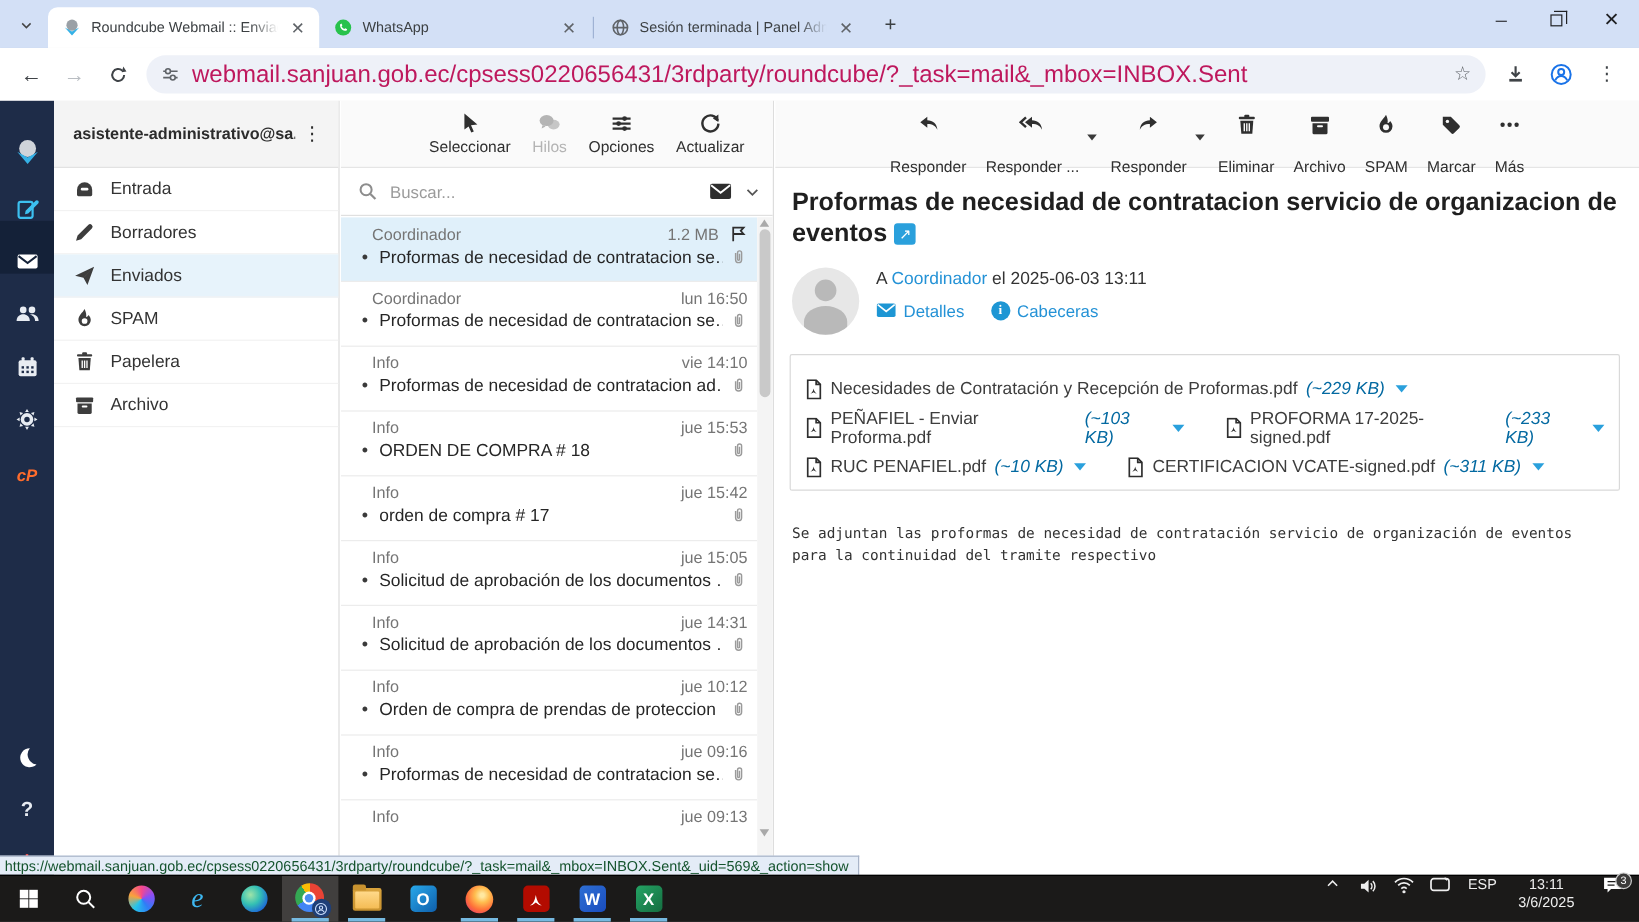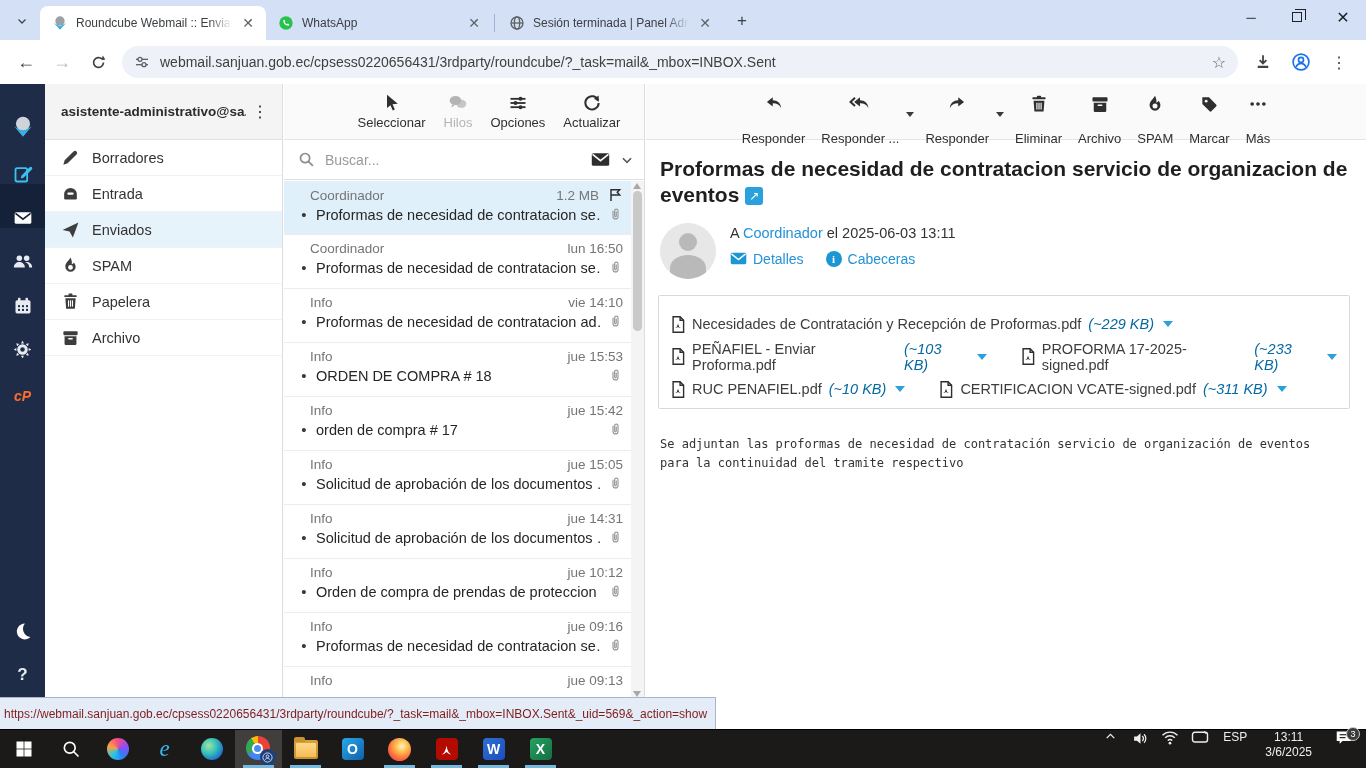--- a/index.html
+++ b/index.html
@@ -19,21 +19,21 @@
   .wincontrols { margin-left:auto; display:flex; height:40px; align-self:flex-start; }
   .wincontrols > div { width:46px; height:34px; display:flex; align-items:center; justify-content:center; color:#202124; font-size:13px; }
   .restore-glyph { width:10px; height:10px; border:1px solid #202124; position:relative; }
   .restore-glyph::before { content:""; position:absolute; left:2px; top:-4px; width:10px; height:10px; border:1px solid #202124; border-left:none; border-bottom:none; }
   .favicon { width:16px; height:16px; flex:0 0 16px; }
 
   .urlbar { position:absolute; top:40px; left:0; right:0; height:44px; background:#fff; display:flex; align-items:center; padding:0 8px; box-shadow:0 1px 2px rgba(0,0,0,.08); }
   .navbtn { width:32px; height:32px; display:flex; align-items:center; justify-content:center; font-size:18px; color:#3f4347; margin:0 2px; }
   .navbtn.disabled { color:#b9bdc2; }
   .omnibox { flex:1; height:32px; background:#eef1f8; border-radius:16px; margin:0 6px; display:flex; align-items:center; padding:0 12px; gap:10px; }
-  .omnibox .url { color:#404040; font-size:14px; flex:1; white-space:nowrap; overflow:hidden; }
+  .omnibox .url { color:#be185d; font-size:20px; flex:1; white-space:nowrap; overflow:hidden; }
   .omnibox .star { color:#5f6368; font-size:16px; }
   .chrome-action { width:32px; height:32px; display:flex; align-items:center; justify-content:center; color:#3f4347; margin:0 3px; }
 
   
   .app { position:absolute; top:84px; left:0; right:0; bottom:0; background:#fff; }
   .rail { position:absolute; top:0; left:0; width:45px; bottom:0; background:#1e2c48; display:flex; flex-direction:column; align-items:center; }
   .rail-btn { width:45px; height:44px; display:flex; align-items:flex-end; justify-content:center; color:#e8ecf2; }
   .rail-btn.logo { height:56px; }
   .rail-btn.compose { color:#3cc0f0; }
   .rail-btn.selected { background:#142138; }
@@ -105,21 +105,21 @@
   .attachbox { margin:16px 16px 0 12px; border:1px solid #d9d9d9; border-radius:2px; padding:8px 12px 10px; }
   .attrow { display:flex; gap:34px; margin-top:8px; }
   .attrow:first-child { margin-top:12px; }
   .attach { display:flex; align-items:center; gap:7px; font-size:14.5px; color:#3d3d3d; }
   .attach .pdf { color:#2e2e2e; display:flex; }
   .attach .size { color:#0369a1;font-style:italic; }
   .attach .acaret { width:0; height:0; border-left:5px solid transparent; border-right:5px solid transparent; border-top:6px solid #2aa0dc; margin-left:2px; }
 
   .bodytext { padding:26px 14px 0 14px; font-family:"DejaVu Sans Mono","Liberation Mono",monospace; font-size:12px; color:#333; line-height:1.6; max-width:700px; }
 
-  .status-tip { position:absolute; left:0; bottom:0; height:32px; background:#e4ecf7; border:1px solid #a8b4c8; border-left:none; border-bottom:none; display:flex; align-items:center; padding:0 8px 0 4px; font-size:12px; color:#7f1d1d; white-space:nowrap; }
+  .status-tip { position:absolute; left:0; bottom:0; height:16px; background:#e4ecf7; border:1px solid #a8b4c8; border-left:none; border-bottom:none; display:flex; align-items:center; padding:0 8px 0 4px; font-size:12px; color:#14532d; white-space:nowrap; }
 
   
   .taskbar { position:absolute; left:0; bottom:0; width:1366px; height:39px; background:#1b1a19; display:flex; align-items:stretch; border-top:1px solid #000; }
   .tb-btn { width:47px; display:flex; align-items:center; justify-content:center; position:relative; }
   .tb-btn.running::after { content:""; position:absolute; bottom:0; left:8px; right:8px; height:3px; background:#76b9e0; }
   .tb-btn.active-app { background:#413f3e; }
   .tb-ic { width:24px; height:24px; display:flex; align-items:center; justify-content:center; }
   .sq-ic { width:22px; height:22px; border-radius:4px; display:flex; align-items:center; justify-content:center; color:#fff; font-weight:bold; font-size:14px; }
   .tray { margin-left:auto; display:flex; align-items:flex-start; color:#eee; }
   .tray-ic { width:30px; display:flex; align-items:center; justify-content:center; color:#eee; }
@@ -282,33 +282,33 @@
     </div>
 
     <div class="sidebar">
       <div class="acct">
         <span class="name">asistente-administrativo@sa...</span>
         <span class="kebab">⋮</span>
       </div>
       <div class="folder">
         <span class="ficon">
             <svg width="19" height="19" viewBox="0 0 24 24">
-              <path d="M3 21 l1.6-5.4 L15.8 4.4 a2.6 2.6 0 0 1 3.8 3.8 L8.4 19.4 Z" fill="currentColor"></path>
-            </svg>
-          </span>
-        <span>Borradores</span>
+              <path d="M4 13 a8 8 0 0 1 16 0 v5 a1.5 1.5 0 0 1 -1.5 1.5 h-13 A1.5 1.5 0 0 1 4 18 Z" fill="currentColor"></path>
+              <rect x="8" y="10.6" width="8" height="3" rx="1.4" fill="#fff"></rect>
+            </svg>
+          </span>
+        <span>Entrada</span>
       </div>
       <div class="folder">
         <span class="ficon">
             <svg width="19" height="19" viewBox="0 0 24 24">
-              <path d="M4 13 a8 8 0 0 1 16 0 v5 a1.5 1.5 0 0 1 -1.5 1.5 h-13 A1.5 1.5 0 0 1 4 18 Z" fill="currentColor"></path>
-              <rect x="8" y="10.6" width="8" height="3" rx="1.4" fill="#fff"></rect>
-            </svg>
-          </span>
-        <span>Entrada</span>
+              <path d="M3 21 l1.6-5.4 L15.8 4.4 a2.6 2.6 0 0 1 3.8 3.8 L8.4 19.4 Z" fill="currentColor"></path>
+            </svg>
+          </span>
+        <span>Borradores</span>
       </div>
       <div class="folder selected">
         <span class="ficon">
             <svg width="19" height="19" viewBox="0 0 24 24">
               <path d="M2 12.5 L22 3 L15 22 L10.8 14.6 Z" fill="currentColor"></path>
               <path d="M10.8 14.6 L22 3 L12.6 13" fill="#fff" opacity="0.25"></path>
             </svg>
           </span>
         <span>Enviados</span>
       </div>

